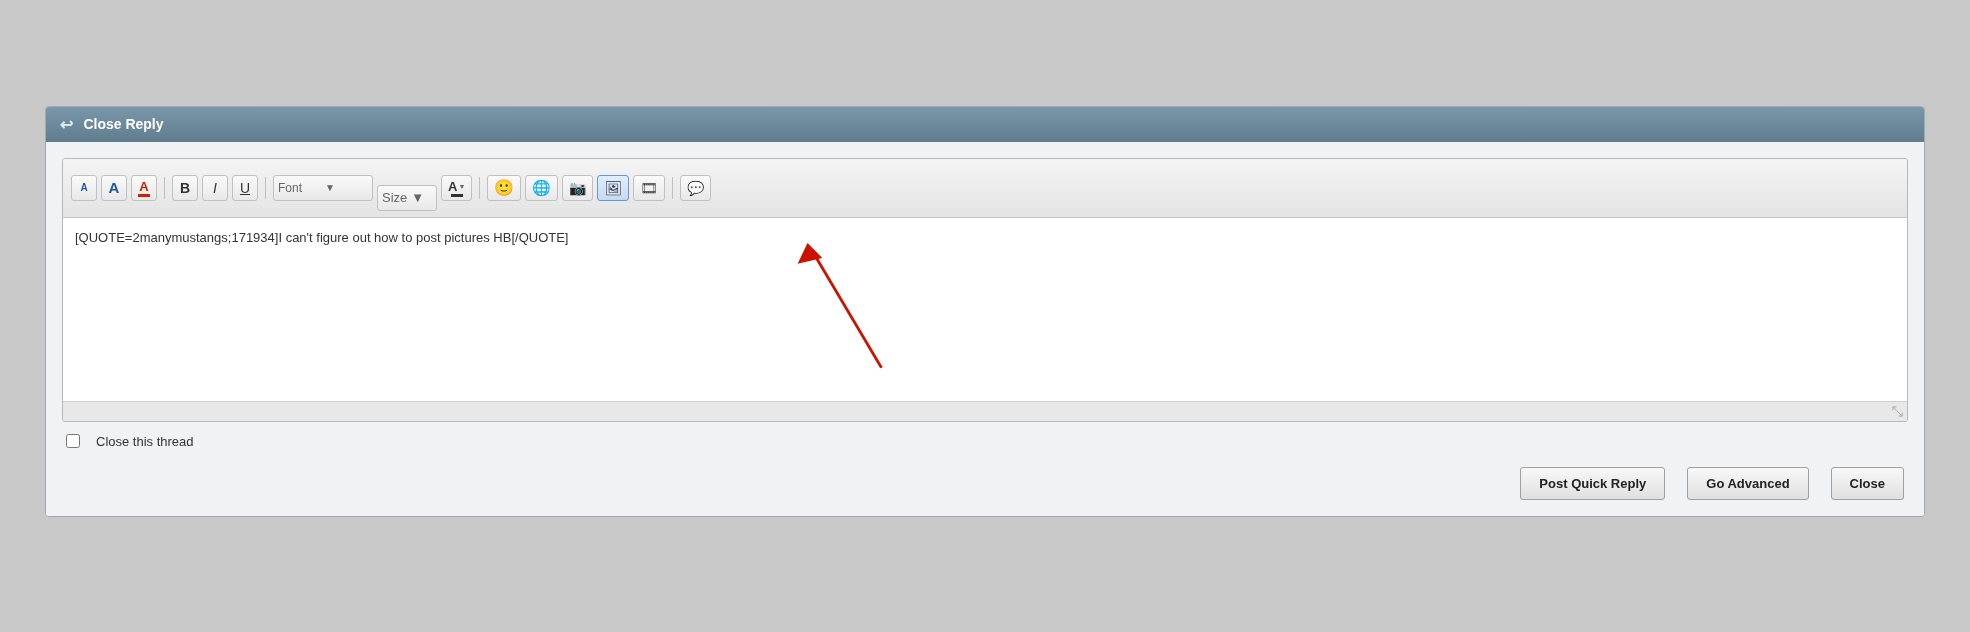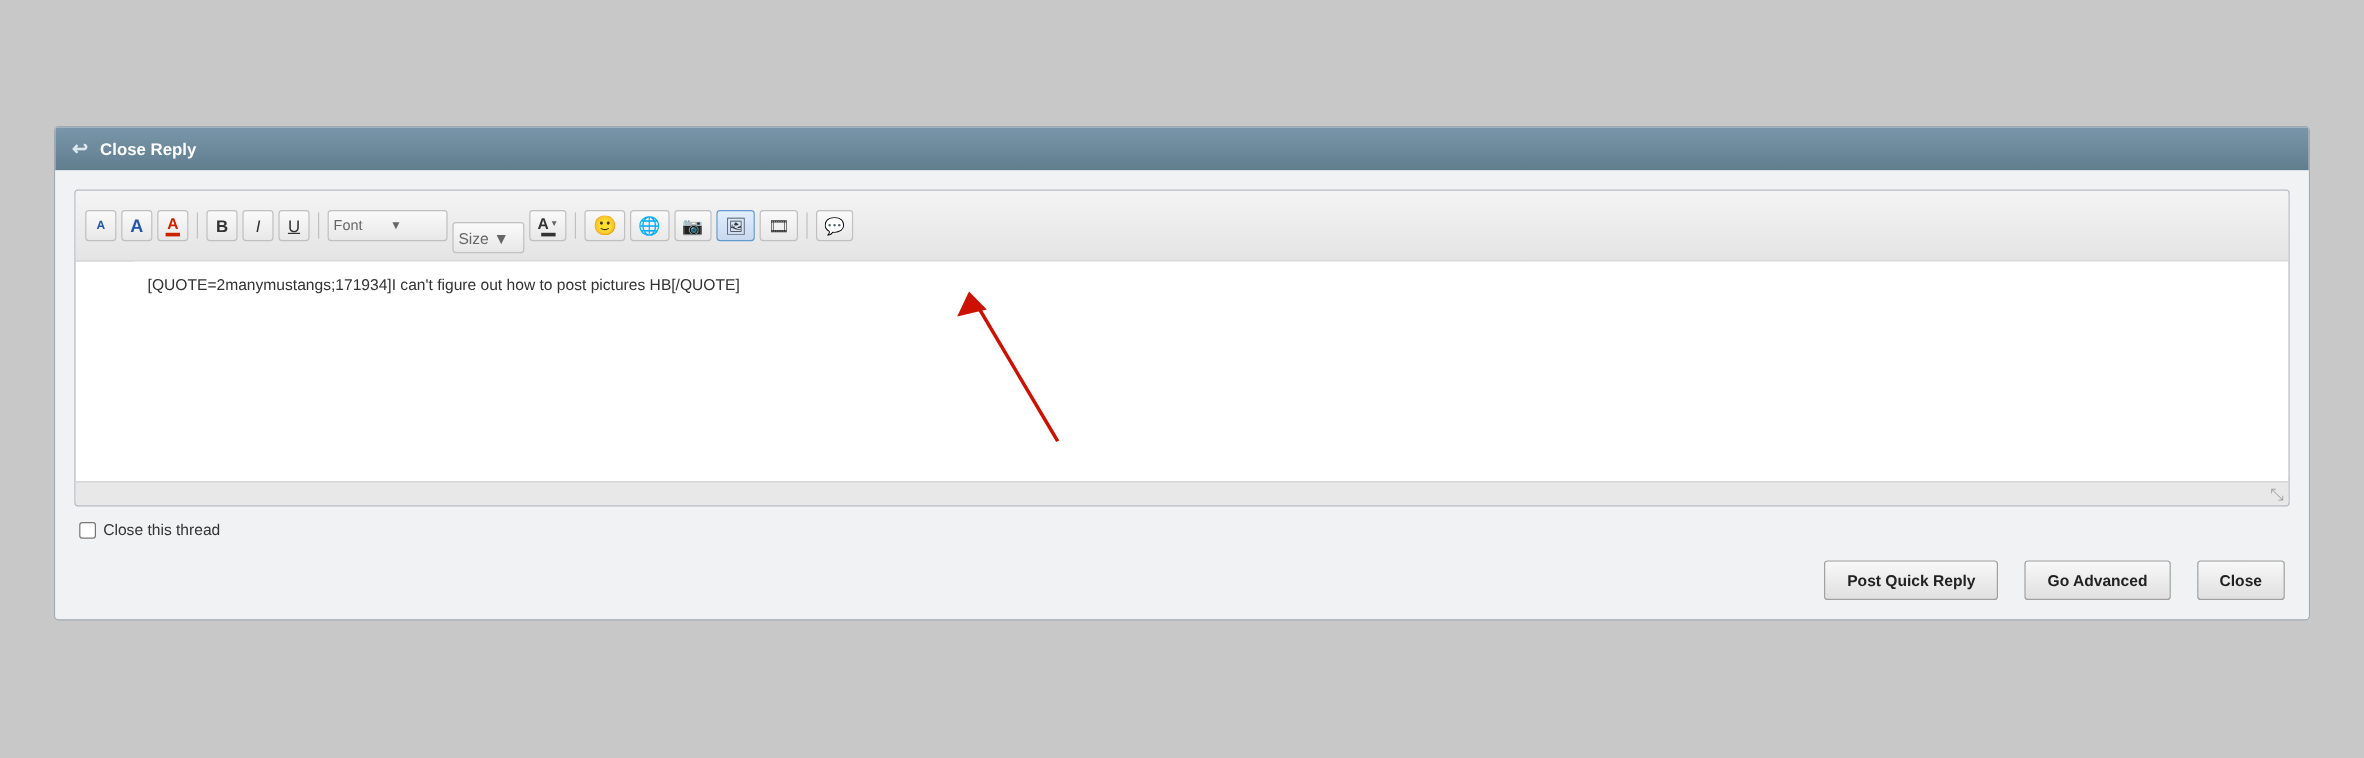--- a/index.html
+++ b/index.html
@@ -146,22 +146,21 @@
       line-height: 1;
     }
     .footer-options {
       padding: 12px 4px 8px 4px;
       display: flex;
       align-items: center;
       gap: 8px;
     }
     .checkbox-label {
       display: flex;
-      align-items: center;
-      gap: 6px;
+      gap: 16px;
       font-size: 13px;
       color: #333;
       cursor: pointer;
     }
     .checkbox-label input[type="checkbox"] {
       width: 14px;
       height: 14px;
     }
     .bottom-buttons {
       display: flex;
@@ -183,21 +182,20 @@
     .arrow-annotation {
       position: absolute;
       top: 0;
       left: 0;
       width: 100%;
       height: 100%;
       pointer-events: none;
     }
     .editor-area-wrapper {
       position: relative;
-      padding-left: 48px;
     }
     .bold-icon { font-weight: 900; font-size: 14px; }
     .italic-icon { font-style: italic; font-size: 14px; }
     .underline-icon { text-decoration: underline; font-size: 14px; }
   </style>
 </head>
 <body>
 
 <div class="outer-container">
   <div class="panel">

